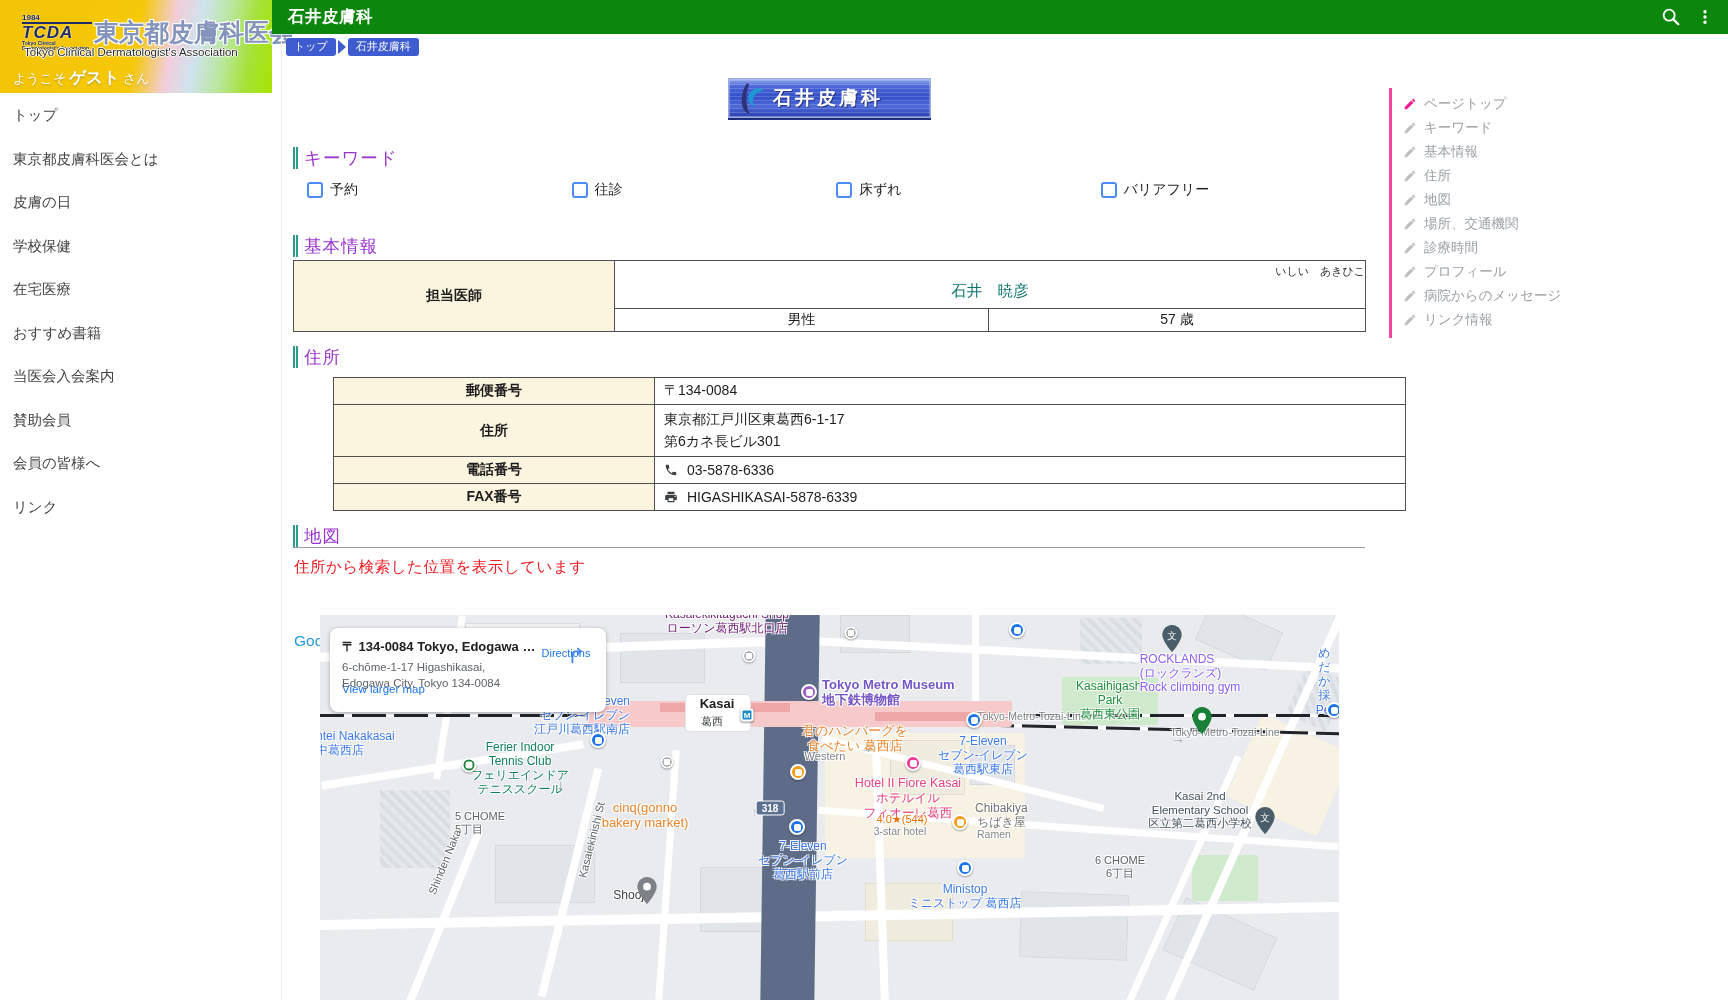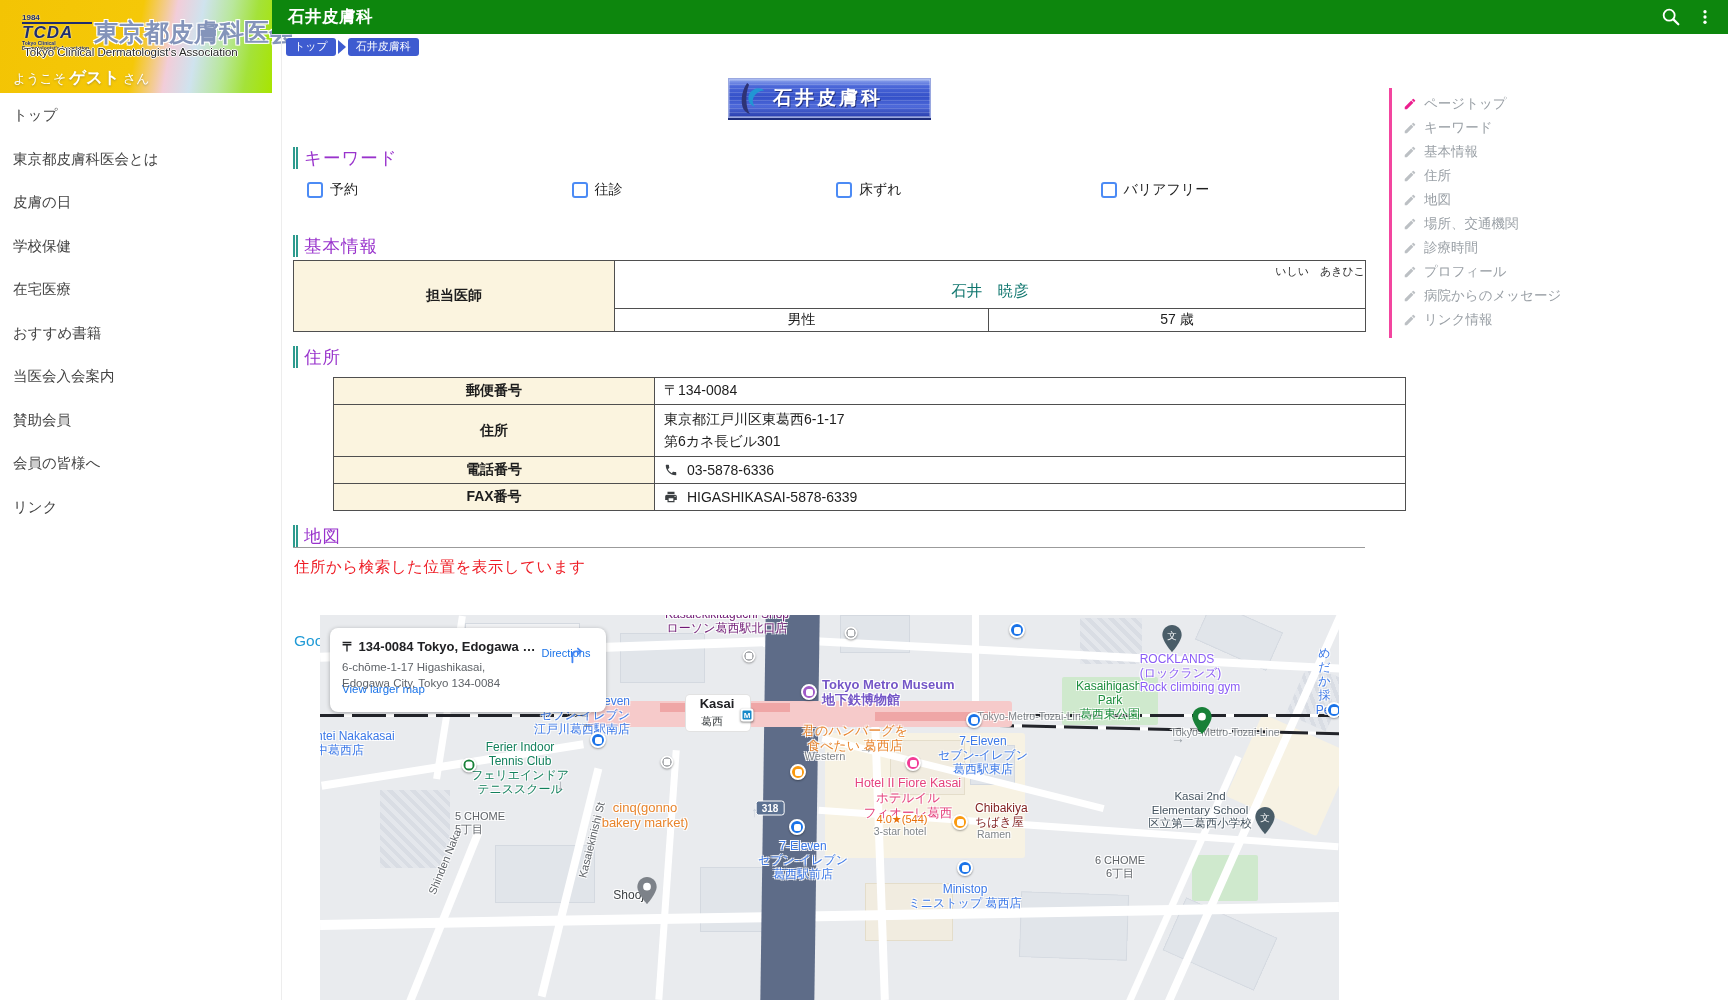--- a/index.html
+++ b/index.html
@@ -352,21 +352,21 @@
 食べたい 葛西店</div>
       <div class="map-label" style="left: 505px; top: 141px; color: rgb(128, 134, 139); font-size: 11px; transform: translate(-50%, -50%); text-align: center;">Western</div>
       <div class="map-label" style="left: 663px; top: 140px; color: rgb(59, 120, 232); font-size: 12px; transform: translate(-50%, -50%); text-align: center;">7-Eleven
 セブン-イレブン
 葛西駅東店</div>
       <div class="map-label" style="left: 588px; top: 183px; color: rgb(229, 66, 126); font-size: 12.5px; transform: translate(-50%, -50%); text-align: center;">Hotel II Fiore Kasai
 ホテルイル
 フィオーレ葛西</div>
       <div class="map-label" style="left: 582px; top: 204px; color: rgb(232, 113, 10); font-size: 11px; transform: translate(-50%, -50%); text-align: center;">4.0★(544)</div>
       <div class="map-label" style="left: 580px; top: 216px; color: rgb(128, 134, 139); font-size: 10.5px; transform: translate(-50%, -50%); text-align: center;">3-star hotel</div>
-      <div class="map-label" style="left: 655px; top: 200px; color: #7f1d1d; font-size: 12px; transform: translateY(-50%); text-align: left;">Chibakiya
+      <div class="map-label" style="left: 655px; top: 200px; color: #737373; font-size: 12px; transform: translateY(-50%); text-align: center;">Chibakiya
 ちばき屋</div>
       <div class="map-label" style="left: 657px; top: 219px; color: rgb(128, 134, 139); font-size: 10.5px; transform: translateY(-50%); text-align: left;">Ramen</div>
       <div class="map-label" style="left: 483px; top: 245px; color: rgb(59, 120, 232); font-size: 12px; transform: translate(-50%, -50%); text-align: center;">7-Eleven
 セブン-イレブン
 葛西駅前店</div>
       <div class="map-label" style="left: 325px; top: 200px; color: rgb(232, 132, 44); font-size: 13px; transform: translate(-50%, -50%); text-align: center;">cinq(gonno
 bakery market)</div>
       <div class="map-label" style="left: 160px; top: 208px; color: rgb(95, 99, 104); font-size: 11px; transform: translate(-50%, -50%); text-align: left;">5 CHOME
 5丁目</div>
       <div class="map-label" style="left: 800px; top: 252px; color: rgb(95, 99, 104); font-size: 11px; transform: translate(-50%, -50%); text-align: center;">6 CHOME

